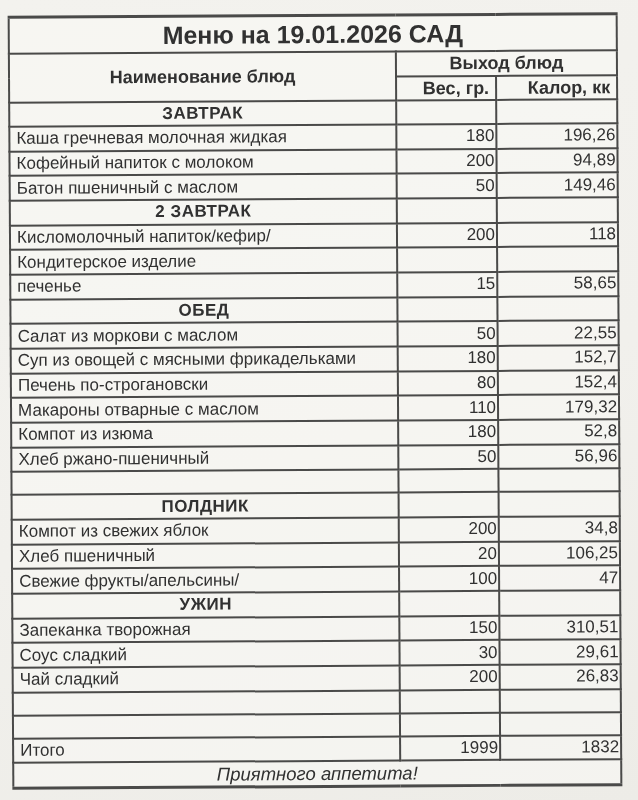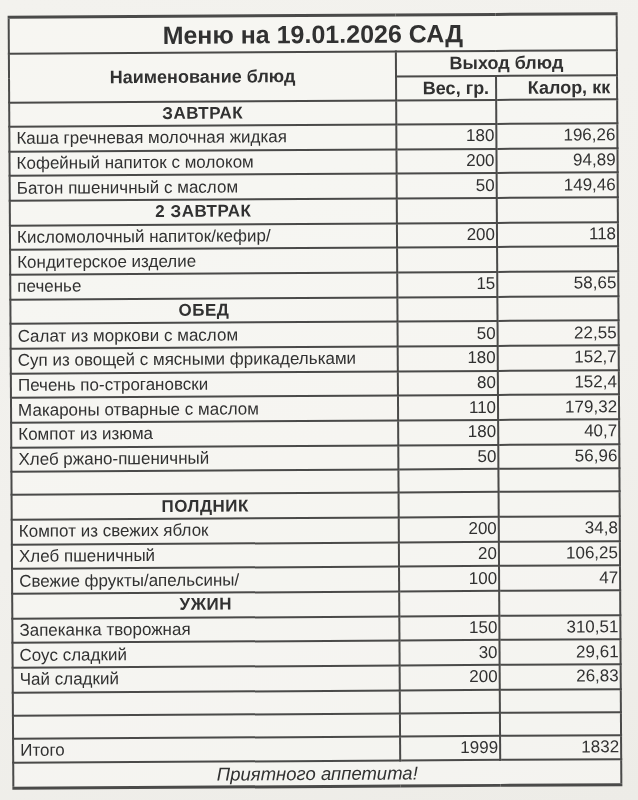--- a/index.html
+++ b/index.html
@@ -157,21 +157,21 @@
         <td class="num">152,4</td>
       </tr>
       <tr>
         <td>Макароны отварные с маслом</td>
         <td class="num">110</td>
         <td class="num">179,32</td>
       </tr>
       <tr>
         <td>Компот из изюма</td>
         <td class="num">180</td>
-        <td class="num">40,7</td>
+        <td class="num">52,8</td>
       </tr>
       <tr>
         <td>Хлеб ржано-пшеничный</td>
         <td class="num">50</td>
         <td class="num">56,96</td>
       </tr>
 
       <tr class="blank-row">
         <td></td>
         <td class="num"></td>

